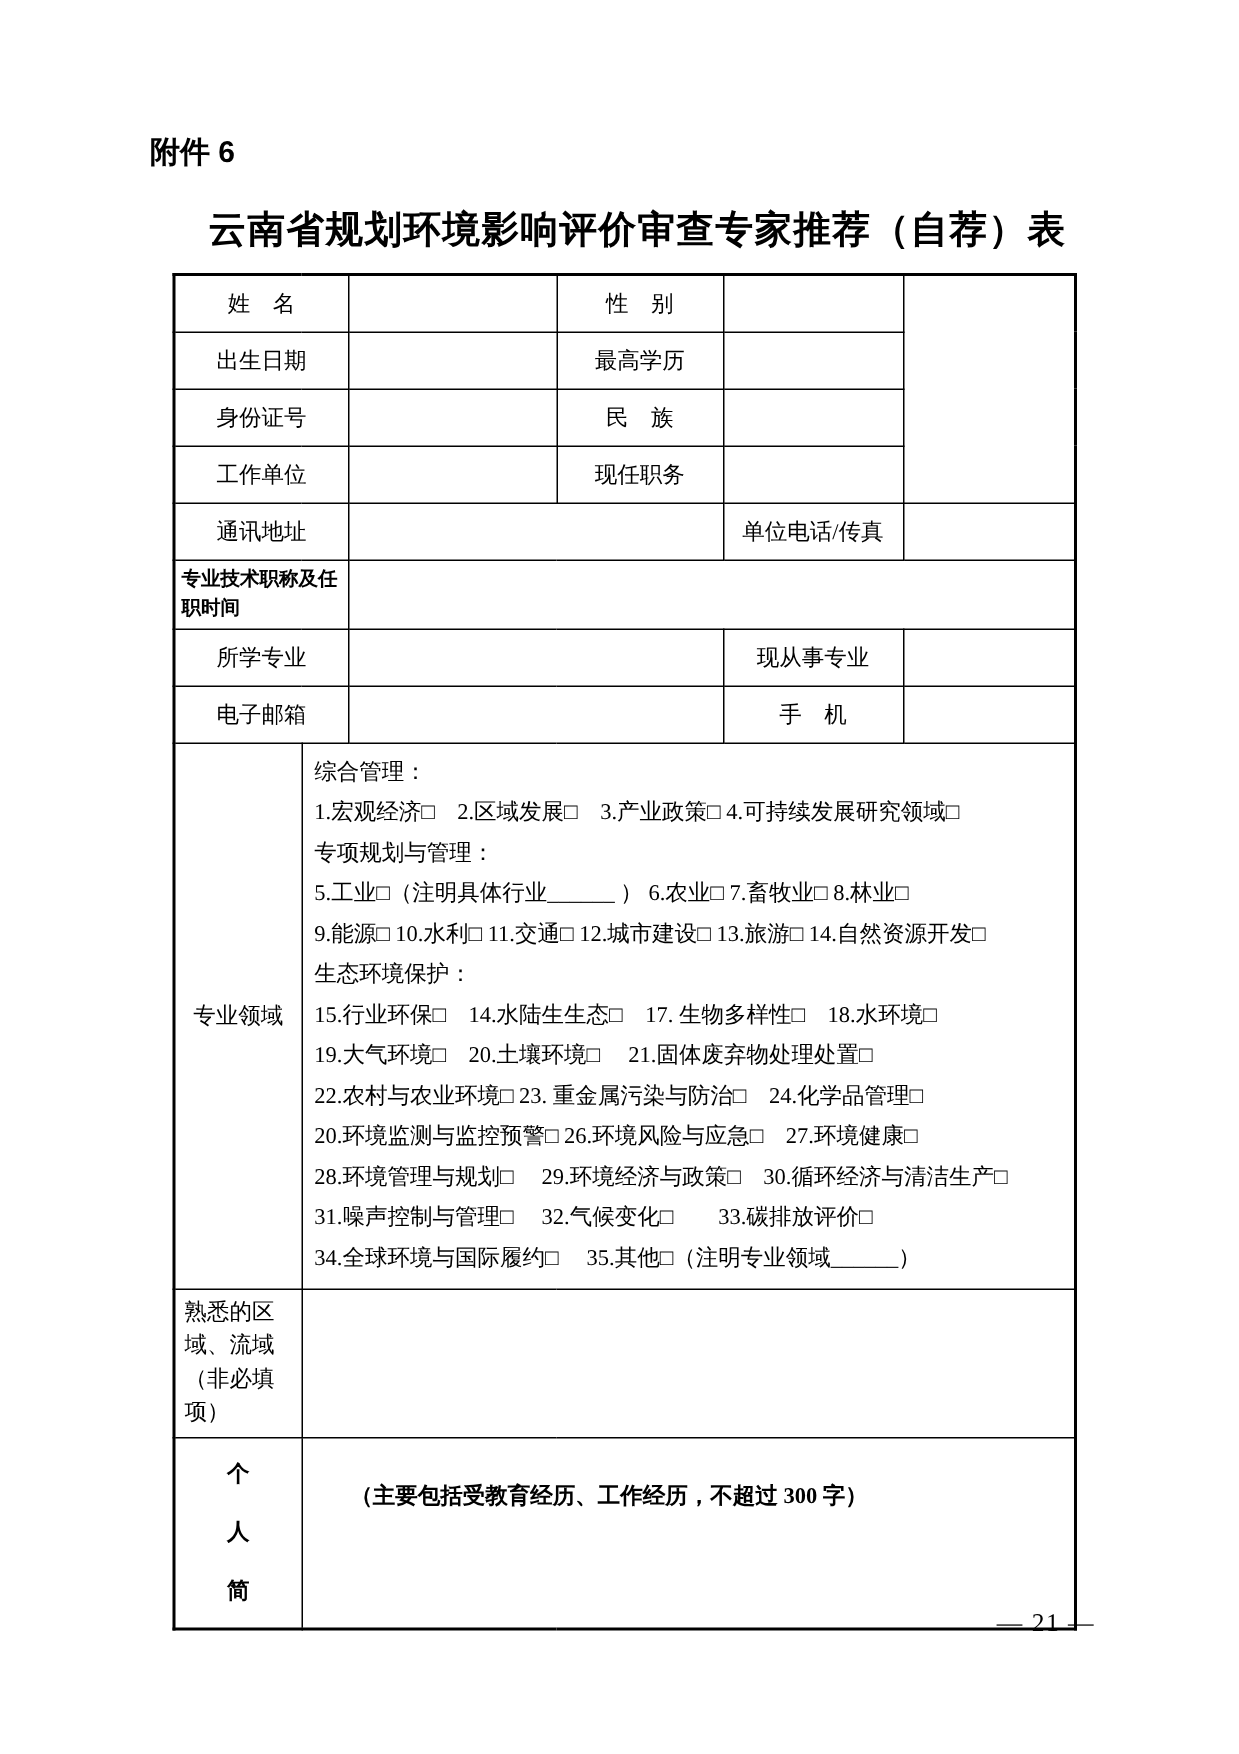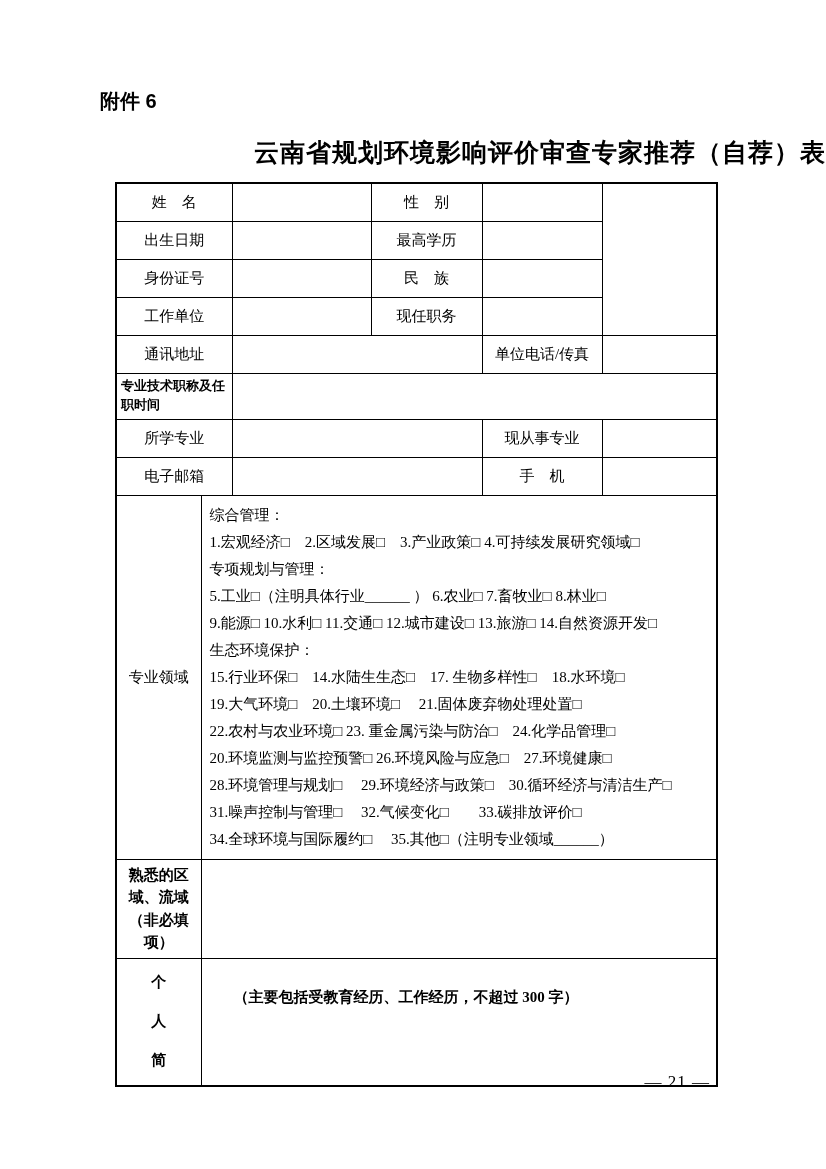--- a/index.html
+++ b/index.html
@@ -11,21 +11,21 @@
     color: #000;
     overflow: hidden;
   }
   .attachment {
     position: absolute; left: 100px; top: 88px;
     font-size: 20px; font-weight: bold;
     font-family: "Liberation Sans", "DejaVu Sans", sans-serif;
   }
   .doc-title {
     position: absolute; left: 0; top: 136px; width: 100%;
-    text-align: right;
+    text-align: center;
     font-size: 25px; font-weight: bold; letter-spacing: 1px;
     font-family: Liberation Sans, sans-serif;
     padding-left: 24px;
   }
   table.form-table {
     position: absolute; left: 115px; top: 182px;
     width: 601px;
     border-collapse: collapse; table-layout: fixed;
     border: 2px solid #000;
   }
@@ -59,42 +59,41 @@
     font-weight: normal;
     font-size: 15px;
     line-height: 27px;
   }
   .pf-line {
     font-size: 15px;
     line-height: 27px;
     white-space: pre-wrap;
   }
   td.region-label {
-    font-weight: bold;
-    text-align: center;
+    font-weight: normal;
     font-size: 15px;
     line-height: 1.5;
     padding: 4px 6px;
     margin-top: 48px;
   }
   td.resume-label-cell { vertical-align: middle; }
   .resume-label {
     display: flex; flex-direction: column;
     align-items: center; justify-content: center;
     gap: 20px;
     font-weight: bold; font-size: 15px;
   }
   td.resume-content {
     vertical-align: top;
     padding: 12px 2px;
     font-size: 15px;
     font-weight: bold;
   }
   .page-number {
-    position: absolute; top: 1072px; right: 116px;
+    position: absolute; top: 1072px; right: 96px;
     font-size: 17px;
     letter-spacing: 1px;
   }
   .label, .pf-line, .pf-heading, .region-label, .resume-content, .label-left {
     white-space: pre-wrap;
   }
 </style>
 </head>
 <body>
 

